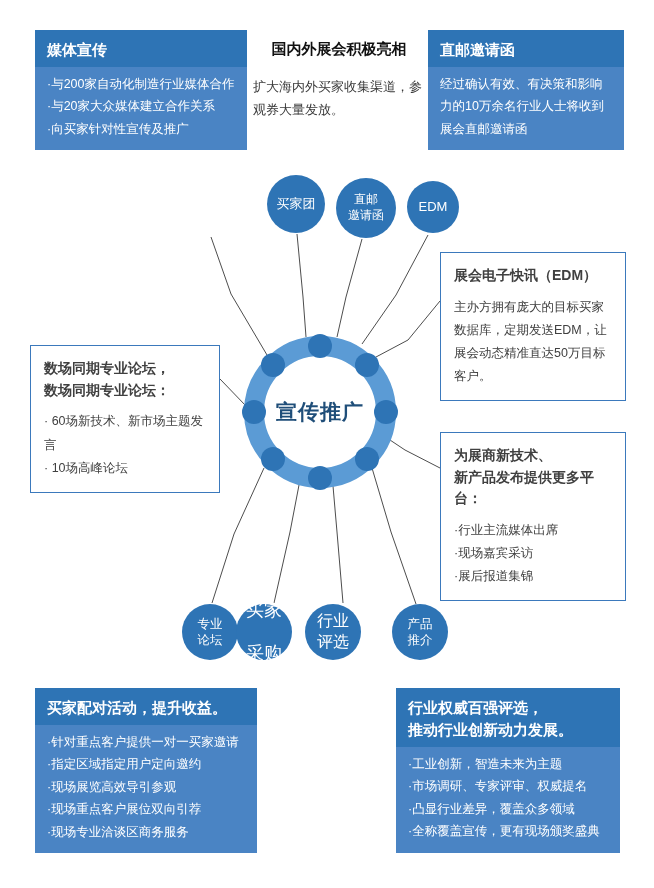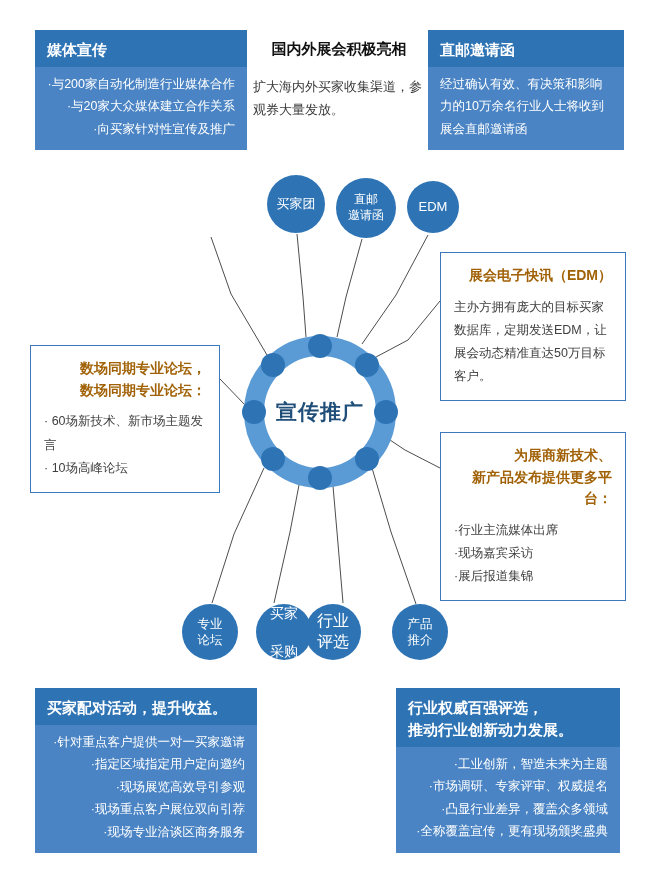--- a/index.html
+++ b/index.html
@@ -7,30 +7,30 @@
     position:relative; width:654px; height:888px; background:#ffffff;
     font-family:"Liberation Sans", sans-serif; overflow:hidden;
   }
   .connectors { position:absolute; left:0; top:0; width:654px; height:888px; pointer-events:none; }
   .connectors polyline { fill:none; stroke:#4d4d4d; stroke-width:1; }
 
   
   .bluebox { position:absolute; color:#ffffff; }
   .bluebox .hdr { background:#2E74B5; font-weight:bold; font-size:15px; padding:9px 12px 6px 12px; line-height:1.45; }
   .bluebox .bod { background:#4A84C4; font-size:12.5px; padding:6px 12px 10px 12px; line-height:1.8; }
-  .bluebox .li { white-space:normal;text-align:right; }
+  .bluebox .li { white-space:normal; }
 
   
   .topcenter { position:absolute; left:253px; top:40px; width:172px; }
   .tc-title { font-size:15px; font-weight:bold; color:#111111;text-align:center; }
   .tc-body  { margin-top:16px; font-size:13px; color:#3a3a3a; line-height:1.8; }
 
   
   .whitebox { position:absolute; background:#ffffff; border:1px solid #3B79BC; padding:12px 13px; box-sizing:border-box; }
-  .whitebox .wtitle { font-size:14px; font-weight:bold; color:#a16207; line-height:1.55;text-align:right; }
+  .whitebox .wtitle { font-size:14px; font-weight:bold; color:#404040; line-height:1.55; }
   .whitebox .wbody  { margin-top:9px; font-size:12.5px; color:#404040; line-height:1.85; }
 
   
   .node {
     position:absolute; border-radius:50%; background:#2E74B5; color:#ffffff;
     display:flex; flex-direction:column; align-items:center; justify-content:center;
     text-align:center; line-height:1.3;
   }
 
   
@@ -130,21 +130,21 @@
       <div>·行业主流媒体出席</div>
       <div>·现场嘉宾采访</div>
       <div>·展后报道集锦</div>
     </div>
   </div>
 
   <div class="node" style="left:182px; top:604px; width:56px; height:56px; font-size:12.5px;">
     <span>专业</span>
     <span>论坛</span>
   </div>
-  <div class="node" style="left:256px; top:604px; width:56px; height:56px; font-size:14px;gap:20px;">
+  <div class="node" style="left:236px; top:604px; width:56px; height:56px; font-size:18px;gap:20px;">
     <span>买家</span>
     <span>采购</span>
   </div>
   <div class="node" style="left:305px; top:604px; width:56px; height:56px; font-size:16px;">
     <span>行业</span>
     <span>评选</span>
   </div>
   <div class="node" style="left:392px; top:604px; width:56px; height:56px; font-size:12.5px;">
     <span>产品</span>
     <span>推介</span>

